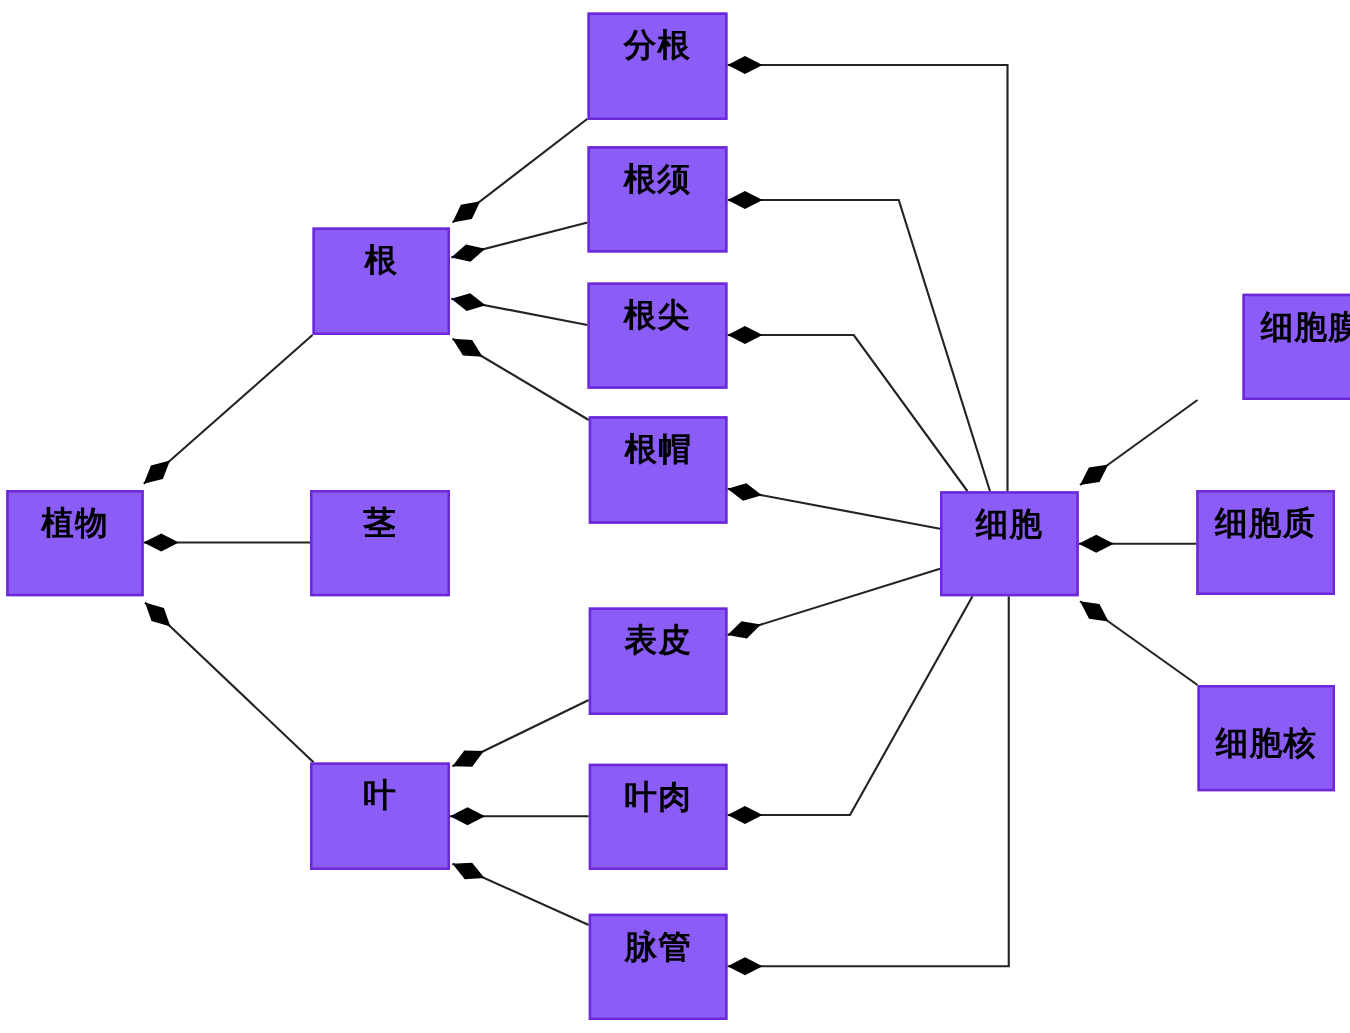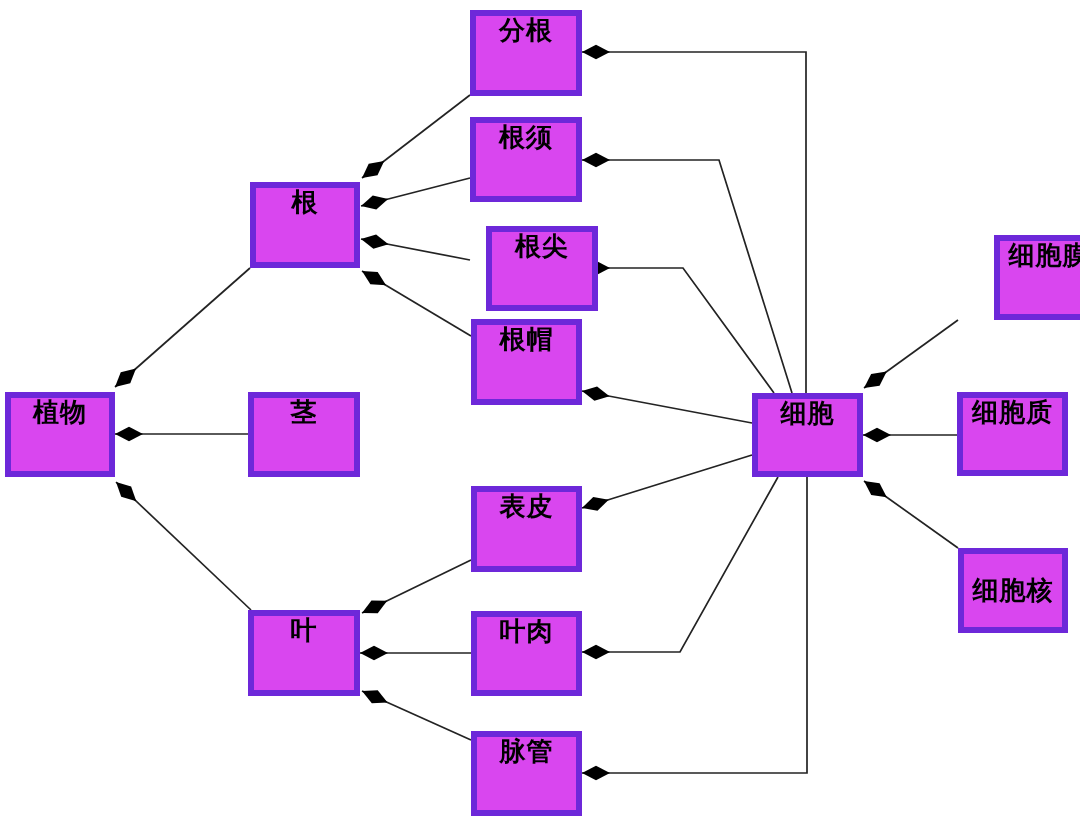--- a/index.html
+++ b/index.html
@@ -24,25 +24,26 @@
   }
   .edge {
     fill: none;
     stroke: #232323;
     stroke-width: 1.7;
     stroke-linejoin: miter;
   }
   .node {
     position: absolute;
     box-sizing: border-box;
-    background: #d946ef;
-    border: 6px solid #6d28d9;
+    background: #8b5cf6;
+    border: 2px solid #6d28d9;
     display: flex;
     justify-content: center;
     align-items: flex-start;
+    padding-top: 11px;
   }
   .node-label {
     font-size: 26px;
     font-weight: bold;
     color: #000000;
     line-height: 1.15;
     letter-spacing: 1px;
     white-space: nowrap;
   }
 </style>
@@ -88,24 +89,24 @@
     </div>
     <div class="node" style="left: 248px; top: 610px; width: 112px; height: 86px;">
       <span class="node-label">叶</span>
     </div>
     <div class="node" style="left: 470px; top: 10px; width: 112px; height: 86px;">
       <span class="node-label">分根</span>
     </div>
     <div class="node" style="left: 470px; top: 117px; width: 112px; height: 85px;">
       <span class="node-label">根须</span>
     </div>
-    <div class="node" style="left: 470px; top: 226px; width: 112px; height: 85px; margin-left: 16px;">
+    <div class="node" style="left: 470px; top: 226px; width: 112px; height: 85px;">
       <span class="node-label">根尖</span>
     </div>
-    <div class="node" style="left: 471px; top: 319px; width: 111px; height: 86px;">
+    <div class="node" style="left: 471px; top: 333px; width: 111px; height: 86px;">
       <span class="node-label">根帽</span>
     </div>
     <div class="node" style="left: 471px; top: 486px; width: 111px; height: 86px;">
       <span class="node-label">表皮</span>
     </div>
     <div class="node" style="left: 471px; top: 611px; width: 111px; height: 85px;">
       <span class="node-label">叶肉</span>
     </div>
     <div class="node" style="left: 471px; top: 731px; width: 111px; height: 85px;">
       <span class="node-label">脉管</span>

